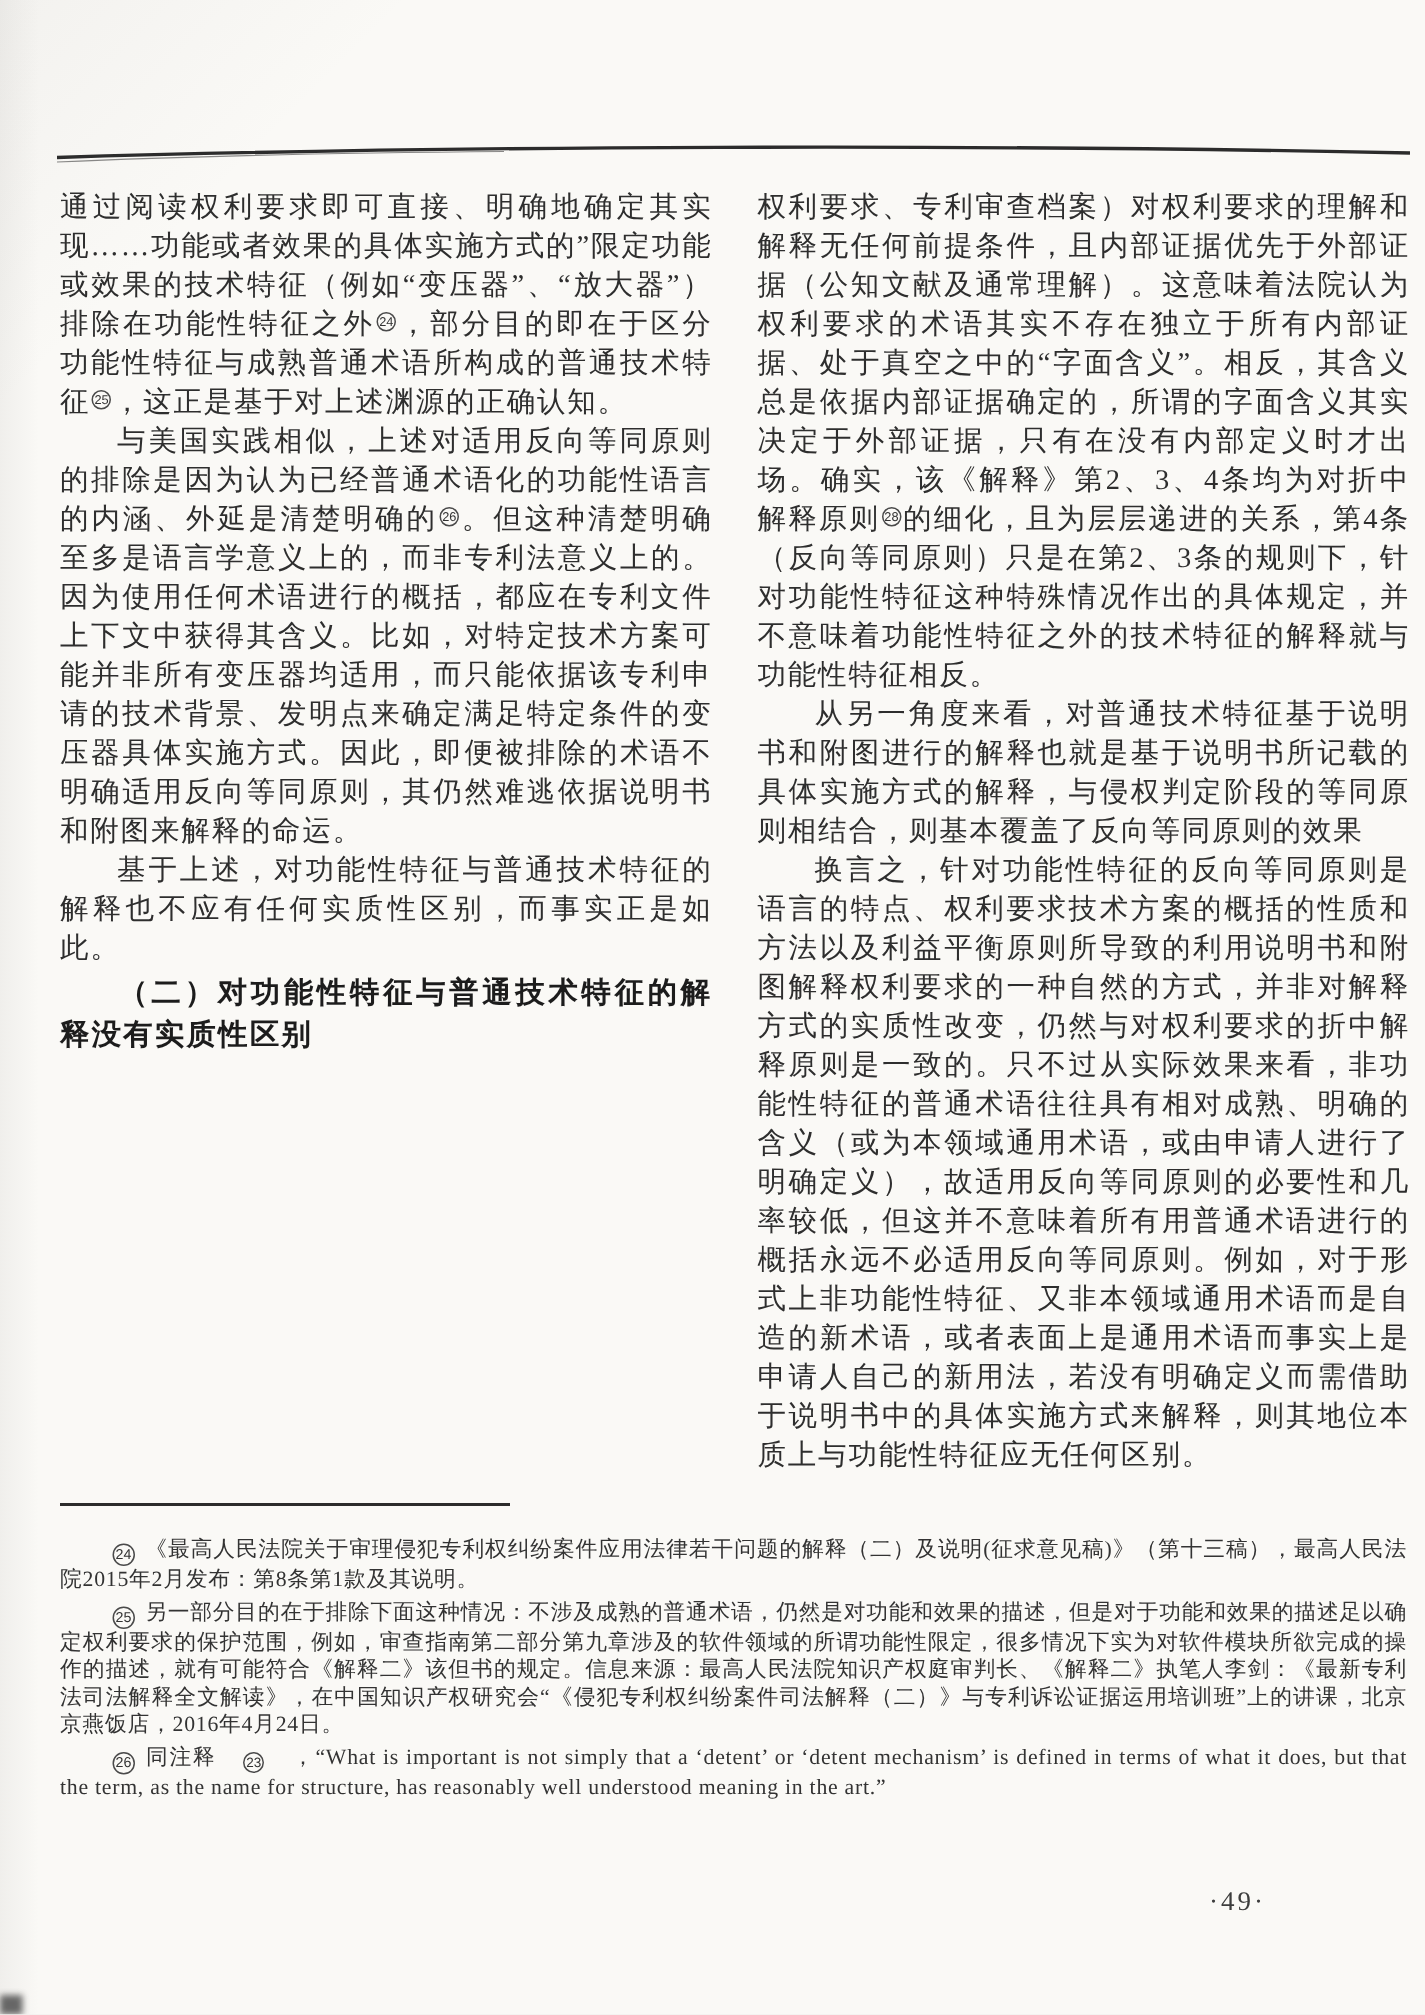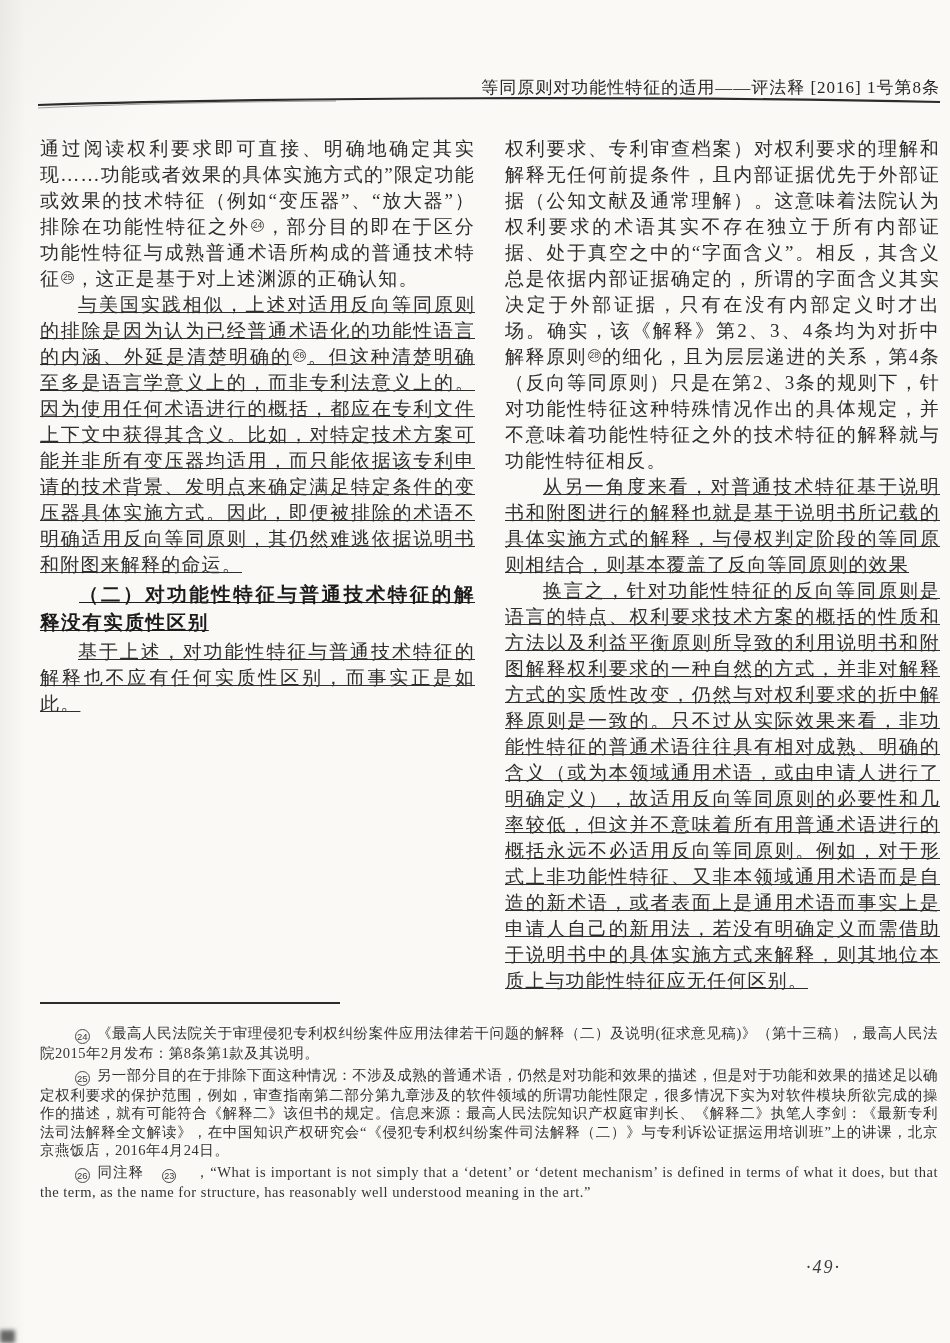--- a/index.html
+++ b/index.html
@@ -23,31 +23,31 @@
   }
   
   .running-head{
     position:absolute;top:76px;right:10px;
     font-size:17px;letter-spacing:1px;color:#262626;
     white-space:nowrap;
   }
   .head-rule{position:absolute;top:95px;left:36px;width:906px;height:16px;}
   
   .columns{
-    position:absolute;top:136px;left:40px;width:900px;
+    position:absolute;top:126px;left:40px;width:900px;
     display:flex;gap:30px;
   }
   .col{width:435px;}
   p.para{
     margin:0;
     font-size:19px;line-height:26px;letter-spacing:1.2px;
     text-align:justify;text-justify:inter-ideograph;
     color:var(--ink);
   }
-  p.para.indent{text-indent:2em;text-decoration:underline;}
+  p.para.indent{text-indent:2em;}
   p.para.heading{
     font-weight:700;color:#1c1c1c;
     font-size:19.5px;line-height:28px;margin:3px 0 2px 0;
     text-indent:2em;letter-spacing:1.6px;
   }
   
   .circ{
     display:inline-block;box-sizing:border-box;
     border:1px solid #4a4a4a;border-radius:50%;
     width:14px;height:14px;line-height:12px;
@@ -69,46 +69,45 @@
     text-align:justify;color:#333;text-indent:2.4em;
   }
   p.footnote .fmarker{
     width:15px;height:15px;line-height:13px;font-size:9.5px;
     margin-right:7px;vertical-align:-2px;
   }
   p.footnote .circ.inline{vertical-align:-2px;margin:0 18px;}
   
   .page-number{
     position:absolute;top:1257px;left:806px;
-    font-style:italic;font-size:18px;letter-spacing:2px;color:#3d3d3d;
+    font-size:18px;letter-spacing:2px;color:#3d3d3d;
   }
   
   .corner-mark{
     position:absolute;left:0;top:1330px;width:15px;height:13px;
     background:#4e4e4e;filter:blur(2px);opacity:.85;
   }
 </style>
 </head>
 <body>
 
 <div class="page">
 
-  <div class="running-head">等同原则对功能性特征的适用——评法释 [2016] 1号第8条</div>
 
   <svg class="head-rule" viewBox="0 0 906 16" preserveAspectRatio="none" aria-hidden="true">
     <path d="M2,10 C 260,2 620,1 904,7" fill="none" stroke="#2c2c2c" stroke-width="2.2"></path>
     <path d="M2,13 C 90,9 180,7 300,6" fill="none" stroke="#2c2c2c" stroke-width="0.8" opacity="0.55"></path>
   </svg>
 
   <div class="columns">
     <div class="col">
         <p class="para">通过阅读权利要求即可直接、明确地确定其实现……功能或者效果的具体实施方式的”限定功能或效果的技术特征（例如“变压器”、“放大器”）排除在功能性特征之外<sup class="fn-ref"><span class="circ">24</span></sup>，部分目的即在于区分功能性特征与成熟普通术语所构成的普通技术特征<sup class="fn-ref"><span class="circ">25</span></sup>，这正是基于对上述渊源的正确认知。</p>
         <p class="para indent">与美国实践相似，上述对适用反向等同原则的排除是因为认为已经普通术语化的功能性语言的内涵、外延是清楚明确的<sup class="fn-ref"><span class="circ">26</span></sup>。但这种清楚明确至多是语言学意义上的，而非专利法意义上的。因为使用任何术语进行的概括，都应在专利文件上下文中获得其含义。比如，对特定技术方案可能并非所有变压器均适用，而只能依据该专利申请的技术背景、发明点来确定满足特定条件的变压器具体实施方式。因此，即便被排除的术语不明确适用反向等同原则，其仍然难逃依据说明书和附图来解释的命运。</p>
+        <p class="para indent">基于上述，对功能性特征与普通技术特征的解释也不应有任何实质性区别，而事实正是如此。</p>
         <p class="para heading indent">（二）对功能性特征与普通技术特征的解释没有实质性区别</p>
-        <p class="para indent">基于上述，对功能性特征与普通技术特征的解释也不应有任何实质性区别，而事实正是如此。</p>
       </div>
     <div class="col">
         <p class="para">权利要求、专利审查档案）对权利要求的理解和解释无任何前提条件，且内部证据优先于外部证据（公知文献及通常理解）。这意味着法院认为权利要求的术语其实不存在独立于所有内部证据、处于真空之中的“字面含义”。相反，其含义总是依据内部证据确定的，所谓的字面含义其实决定于外部证据，只有在没有内部定义时才出场。确实，该《解释》第2、3、4条均为对折中解释原则<sup class="fn-ref"><span class="circ">28</span></sup>的细化，且为层层递进的关系，第4条（反向等同原则）只是在第2、3条的规则下，针对功能性特征这种特殊情况作出的具体规定，并不意味着功能性特征之外的技术特征的解释就与功能性特征相反。</p>
         <p class="para indent">从另一角度来看，对普通技术特征基于说明书和附图进行的解释也就是基于说明书所记载的具体实施方式的解释，与侵权判定阶段的等同原则相结合，则基本覆盖了反向等同原则的效果</p>
         <p class="para indent">换言之，针对功能性特征的反向等同原则是语言的特点、权利要求技术方案的概括的性质和方法以及利益平衡原则所导致的利用说明书和附图解释权利要求的一种自然的方式，并非对解释方式的实质性改变，仍然与对权利要求的折中解释原则是一致的。只不过从实际效果来看，非功能性特征的普通术语往往具有相对成熟、明确的含义（或为本领域通用术语，或由申请人进行了明确定义），故适用反向等同原则的必要性和几率较低，但这并不意味着所有用普通术语进行的概括永远不必适用反向等同原则。例如，对于形式上非功能性特征、又非本领域通用术语而是自造的新术语，或者表面上是通用术语而事实上是申请人自己的新用法，若没有明确定义而需借助于说明书中的具体实施方式来解释，则其地位本质上与功能性特征应无任何区别。</p>
       </div>
   </div>
 
   <div class="fn-separator"></div>
 

